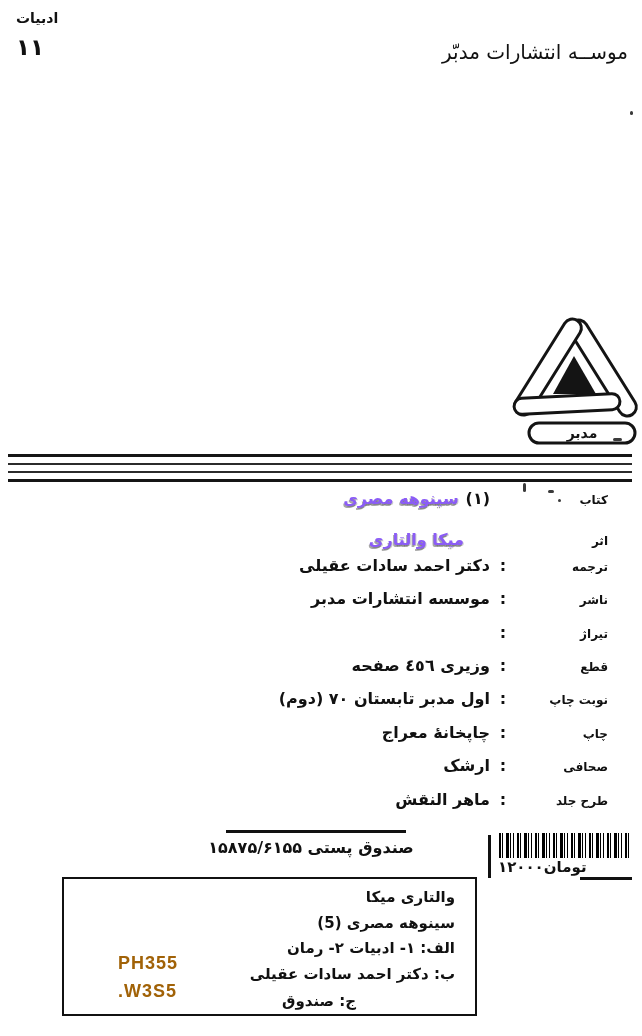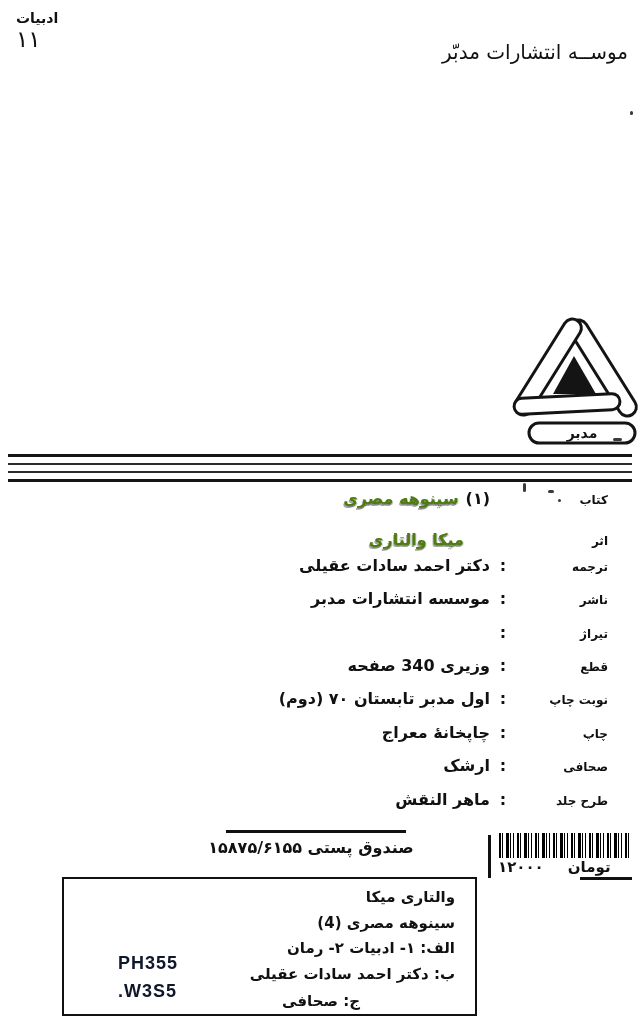--- a/index.html
+++ b/index.html
@@ -9,64 +9,64 @@
   }
   .abs{position:absolute;}
   .rtl{direction:rtl;unicode-bidi:embed;}
 
   
   .hdr-right{right:14px;top:8px;text-align:center;}
   .hdr-right .pub{font-size:20px;font-weight:400;margin-top:32px;}
   .hdr-right .num{font-size:23px;font-weight:700;margin-top:4px;letter-spacing:2px;}
   .hdr-left{left:16px;top:10px;}
   .hdr-left .cat{font-size:14px;font-weight:700;}
-  .hdr-left .num{font-size:23px;font-weight:400;margin-top:0;letter-spacing:1px;}
+  .hdr-left .num{font-size:23px;font-weight:700;margin-top:8px;letter-spacing:1px;}
 
   
   .logo{left:503px;top:314px;width:138px;height:136px;}
 
   
   .rule{left:8px;width:624px;background:#151515;}
   .rule.thin{background:#2b2b2b;}
 
   
   .info{right:34px;top:489px;width:440px;}
   .info .row{display:flex;direction:rtl;align-items:baseline;height:33.4px;}
   .info .lbl{width:92px;font-size:12px;font-weight:700;flex:0 0 auto;}
   .info .sep{width:26px;text-align:center;font-size:16px;font-weight:700;flex:0 0 auto;}
   .info .val{flex:1 1 auto;font-size:16px;font-weight:600;direction:rtl;}
   .info .row.r-atha .val{padding-right:26px;margin-top:8px;}
   .val-split{direction:ltr;display:flex;gap:7px;justify-content:flex-end;}
-  .smudge{filter:blur(0.5px);color:#4d7c0f;
+  .smudge{filter:blur(0.5px);color:#8b5cf6;
           text-shadow:-1px 2px 0 rgba(20,20,20,0.38), 1px 1px 0 rgba(20,20,20,0.22);}
 
   
   .postal-line{left:226px;top:830px;width:180px;height:2.5px;background:#111;}
   .postal{left:196px;top:838px;width:230px;text-align:center;font-size:16px;font-weight:700;}
 
   
   .vdiv{left:488px;top:835px;width:2.5px;height:43px;background:#111;}
   .barcode{left:499px;top:833px;width:130px;height:25px;
     background:repeating-linear-gradient(90deg,
       #000 0 2px,#fff 2px 3px,#000 3px 4px,#fff 4px 7px,
       #000 7px 10px,#fff 10px 11px,#000 11px 12px,#fff 12px 14px,
       #000 14px 15px,#fff 15px 18px);}
-  .price{left:498px;top:858px;width:100px;display:flex;direction:ltr;gap:24px;
+  .price{left:498px;top:858px;width:100px;display:flex;direction:ltr;gap:0;
          font-size:15px;font-weight:700;align-items:baseline;}
 
   
   .card-ext{left:580px;top:877px;width:52px;height:3px;background:#111;}
 
   
   .card{left:62px;top:877px;width:415px;height:139px;border:2.5px solid #111;box-sizing:border-box;}
   .card-lines{position:absolute;right:20px;top:6px;direction:rtl;text-align:right;
               font-size:15px;font-weight:600;line-height:25.5px;}
   .card-entry{position:absolute;left:218px;top:113px;direction:rtl;font-size:15px;font-weight:600;}
   .callnum{position:absolute;left:54px;top:70px;font-family:"Liberation Sans",sans-serif;
-           font-size:18px;font-weight:700;letter-spacing:1px;line-height:28px;color:#0f172a;}
+           font-size:18px;font-weight:700;letter-spacing:1px;line-height:28px;color:#a16207;}
 
   
   .spk{background:#3a3a3a;border-radius:2px;}
 </style>
 </head>
 <body>
 
 <div class="abs hdr-right">
   <div class="pub rtl">موســه انتشارات مدبّر</div>
 </div>
@@ -119,21 +119,21 @@
     <span class="sep">:</span>
     <span class="val">موسسه انتشارات مدبر</span>
   </div>
   <div class="row">
     <span class="lbl">تیراژ</span>
     <span class="sep">:</span>
   </div>
   <div class="row">
     <span class="lbl">قطع</span>
     <span class="sep">:</span>
-    <span class="val">وزیری 340 صفحه</span>
+    <span class="val">وزیری ٤٥٦ صفحه</span>
   </div>
   <div class="row">
     <span class="lbl">نوبت چاپ</span>
     <span class="sep">:</span>
     <span class="val">اول مدبر تابستان ۷۰ (دوم)</span>
   </div>
   <div class="row">
     <span class="lbl">چاپ</span>
     <span class="sep">:</span>
     <span class="val">چاپخانهٔ معراج</span>
@@ -157,25 +157,25 @@
 <div class="abs barcode"></div>
 <div class="abs price">
   <span>۱۲۰۰۰</span>
   <span>تومان</span>
 </div>
 
 <div class="abs card-ext"></div>
 <div class="abs card">
   <div class="card-lines">
     <div>والتاری میکا</div>
-    <div>سینوهه مصری (4)</div>
+    <div>سینوهه مصری (5)</div>
     <div>الف: ۱- ادبیات ۲- رمان</div>
     <div>ب: دکتر احمد سادات عقیلی</div>
   </div>
-  <div class="card-entry">ج: صحافی</div>
+  <div class="card-entry">ج: صندوق</div>
   <div class="callnum">
     <div>PH355</div>
     <div>.W3S5</div>
   </div>
 </div>
 
 <div class="abs spk" style="left:630px;top:111px;width:3px;height:4px;"></div>
 <div class="abs spk" style="left:613px;top:438px;width:9px;height:3px;"></div>
 <div class="abs spk" style="left:523px;top:483px;width:3px;height:9px;"></div>
 <div class="abs spk" style="left:548px;top:490px;width:6px;height:3px;"></div>

